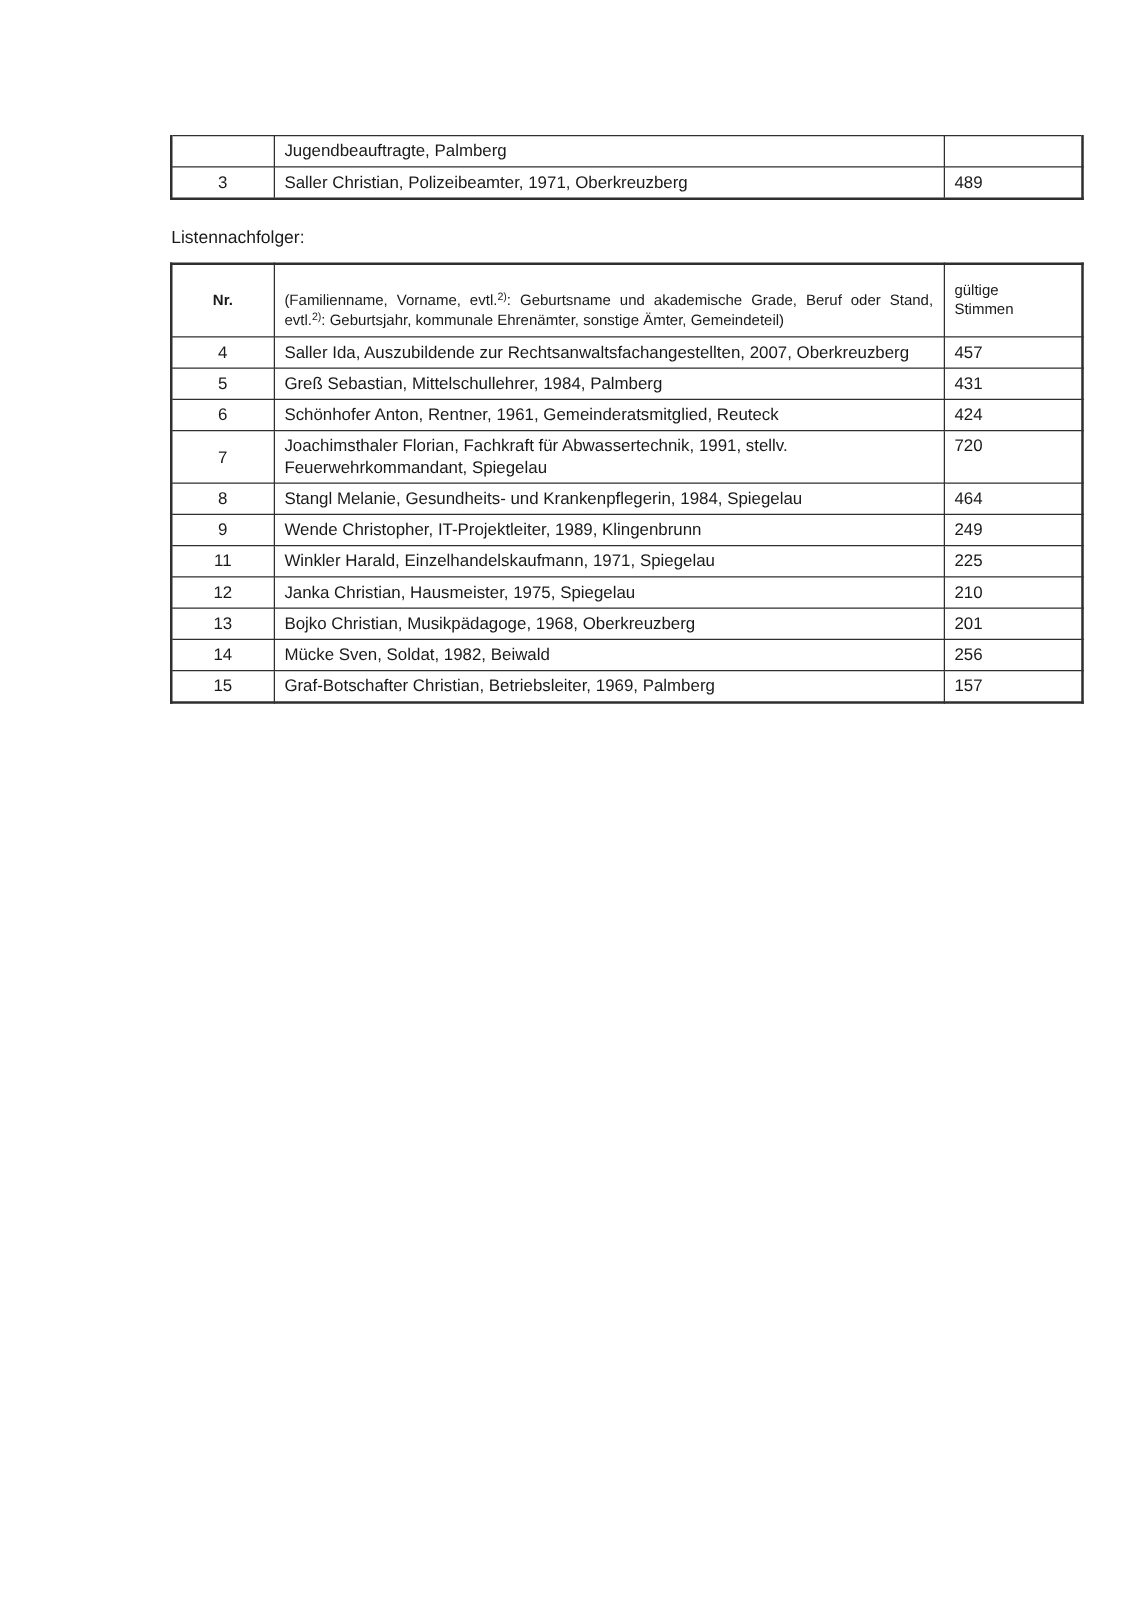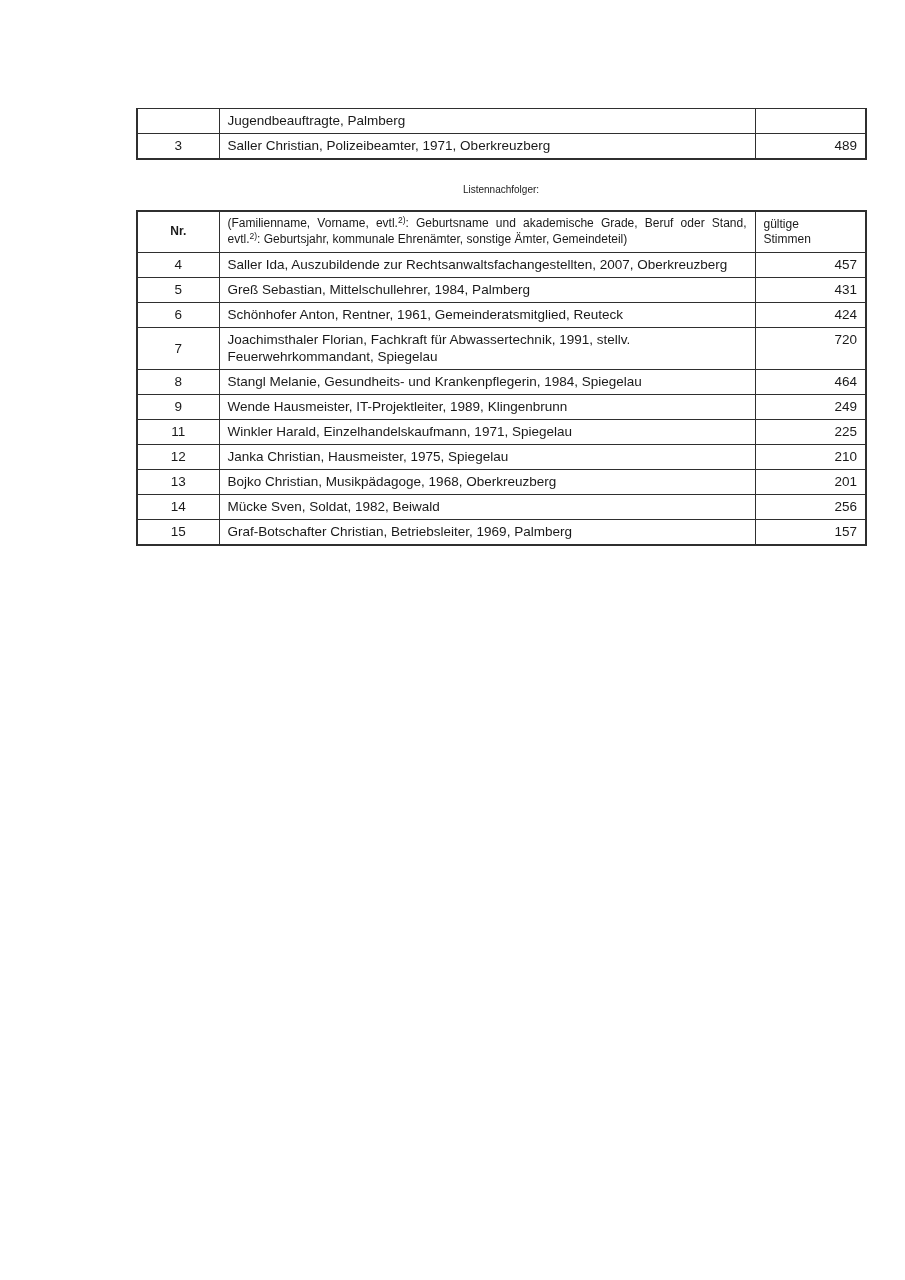--- a/index.html
+++ b/index.html
@@ -44,54 +44,53 @@
     vertical-align: top;
     overflow: hidden;
   }
   td.nr {
     text-align: center;
     vertical-align: middle;
     padding-left: 4px;
     padding-right: 4px;
   }
   td.votes {
-    text-align: right;
+    text-align: left;
   }
   td.th-nr {
     text-align: center;
     vertical-align: middle;
     font-size: 12px;
     font-weight: bold;
   }
   td.th-desc {
     font-size: 12px;
     line-height: 16px;
     text-align: justify;
-    padding-top: 3px;
+    padding-top: 20px;
     padding-bottom: 5px;
   }
   td.th-votes {
     text-align: left;
     vertical-align: middle;
     font-size: 12px;
     line-height: 15px;
     white-space: pre-line;
   }
   sup.fn {
     font-size: 8.5px;
     line-height: 0;
     vertical-align: baseline;
     position: relative;
     top: -4px;
   }
   .section-label {
     margin: 21px 0 12px 1px;
-    font-size: 10px;
+    font-size: 14px;
     line-height: 17px;
-    text-align: center;
   }
 </style>
 </head>
 <body>
 
 <div class="page">
   <div class="content">
 
     <table class="continuation">
       <colgroup>
@@ -158,21 +157,21 @@
           </tr>
 
           <tr>
             <td class="nr">8</td>
             <td class="desc">Stangl Melanie, Gesundheits- und Krankenpflegerin, 1984, Spiegelau</td>
             <td class="votes">464</td>
           </tr>
 
           <tr>
             <td class="nr">9</td>
-            <td class="desc">Wende Hausmeister, IT-Projektleiter, 1989, Klingenbrunn</td>
+            <td class="desc">Wende Christopher, IT-Projektleiter, 1989, Klingenbrunn</td>
             <td class="votes">249</td>
           </tr>
 
 
           <tr>
             <td class="nr">11</td>
             <td class="desc">Winkler Harald, Einzelhandelskaufmann, 1971, Spiegelau</td>
             <td class="votes">225</td>
           </tr>
 

